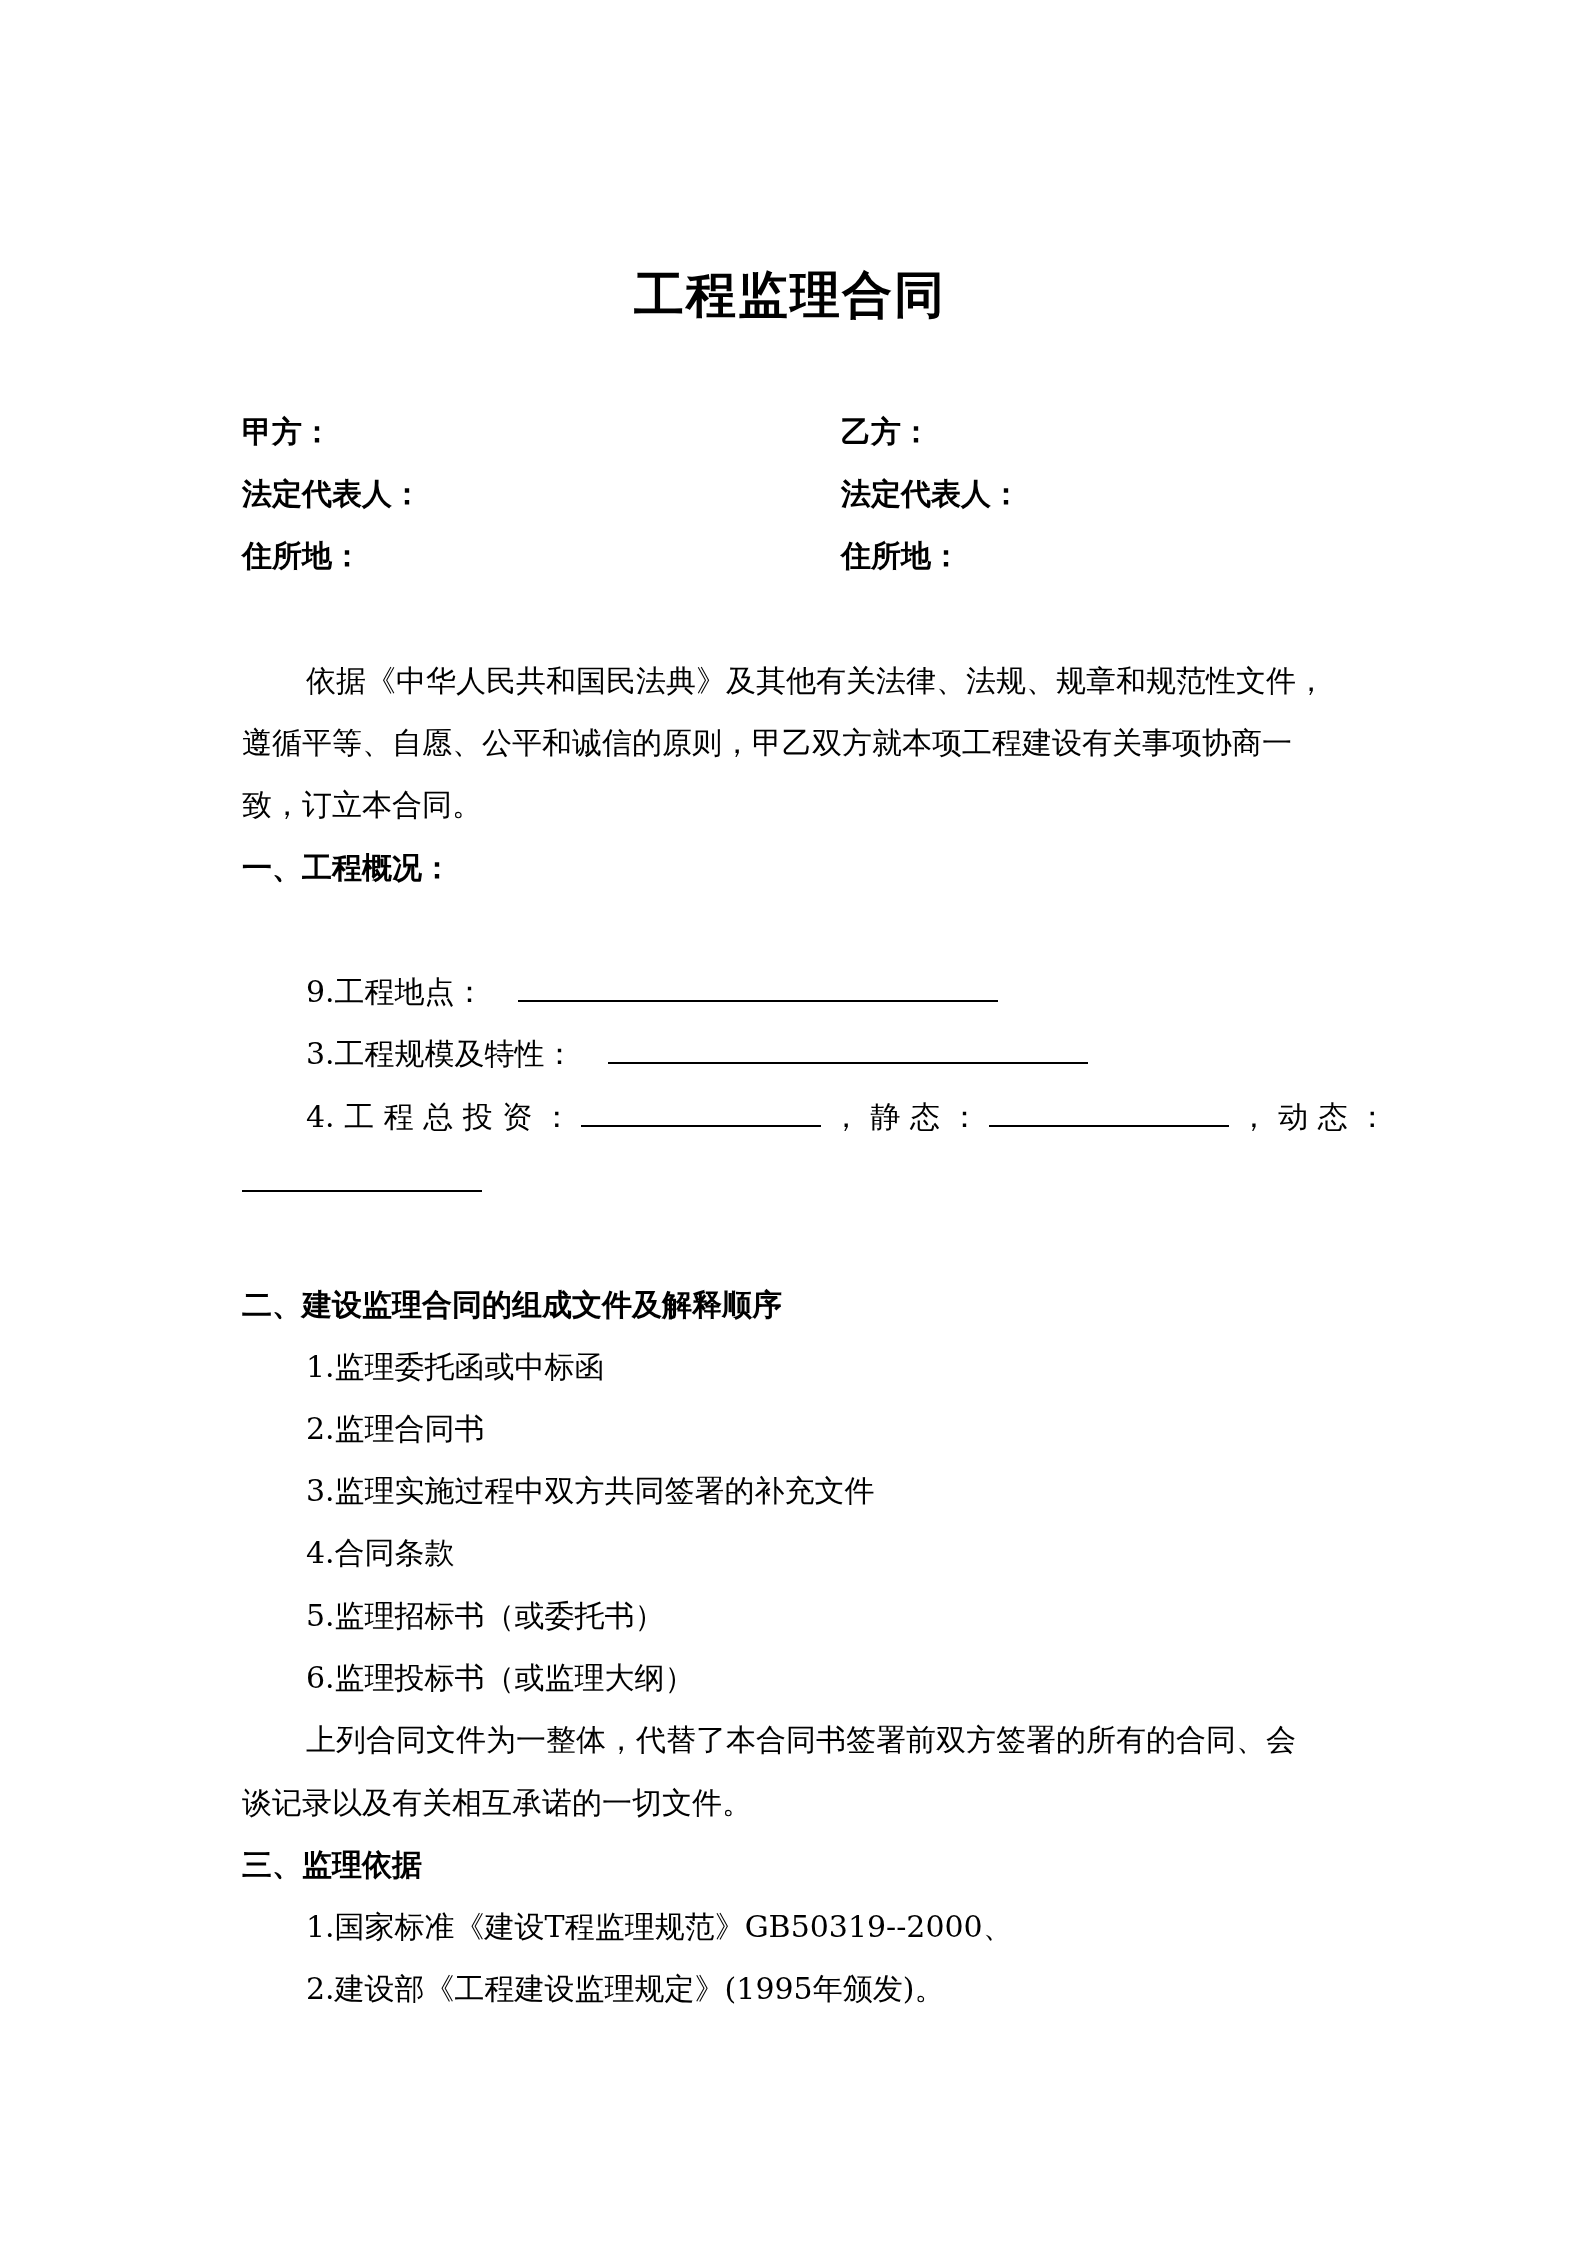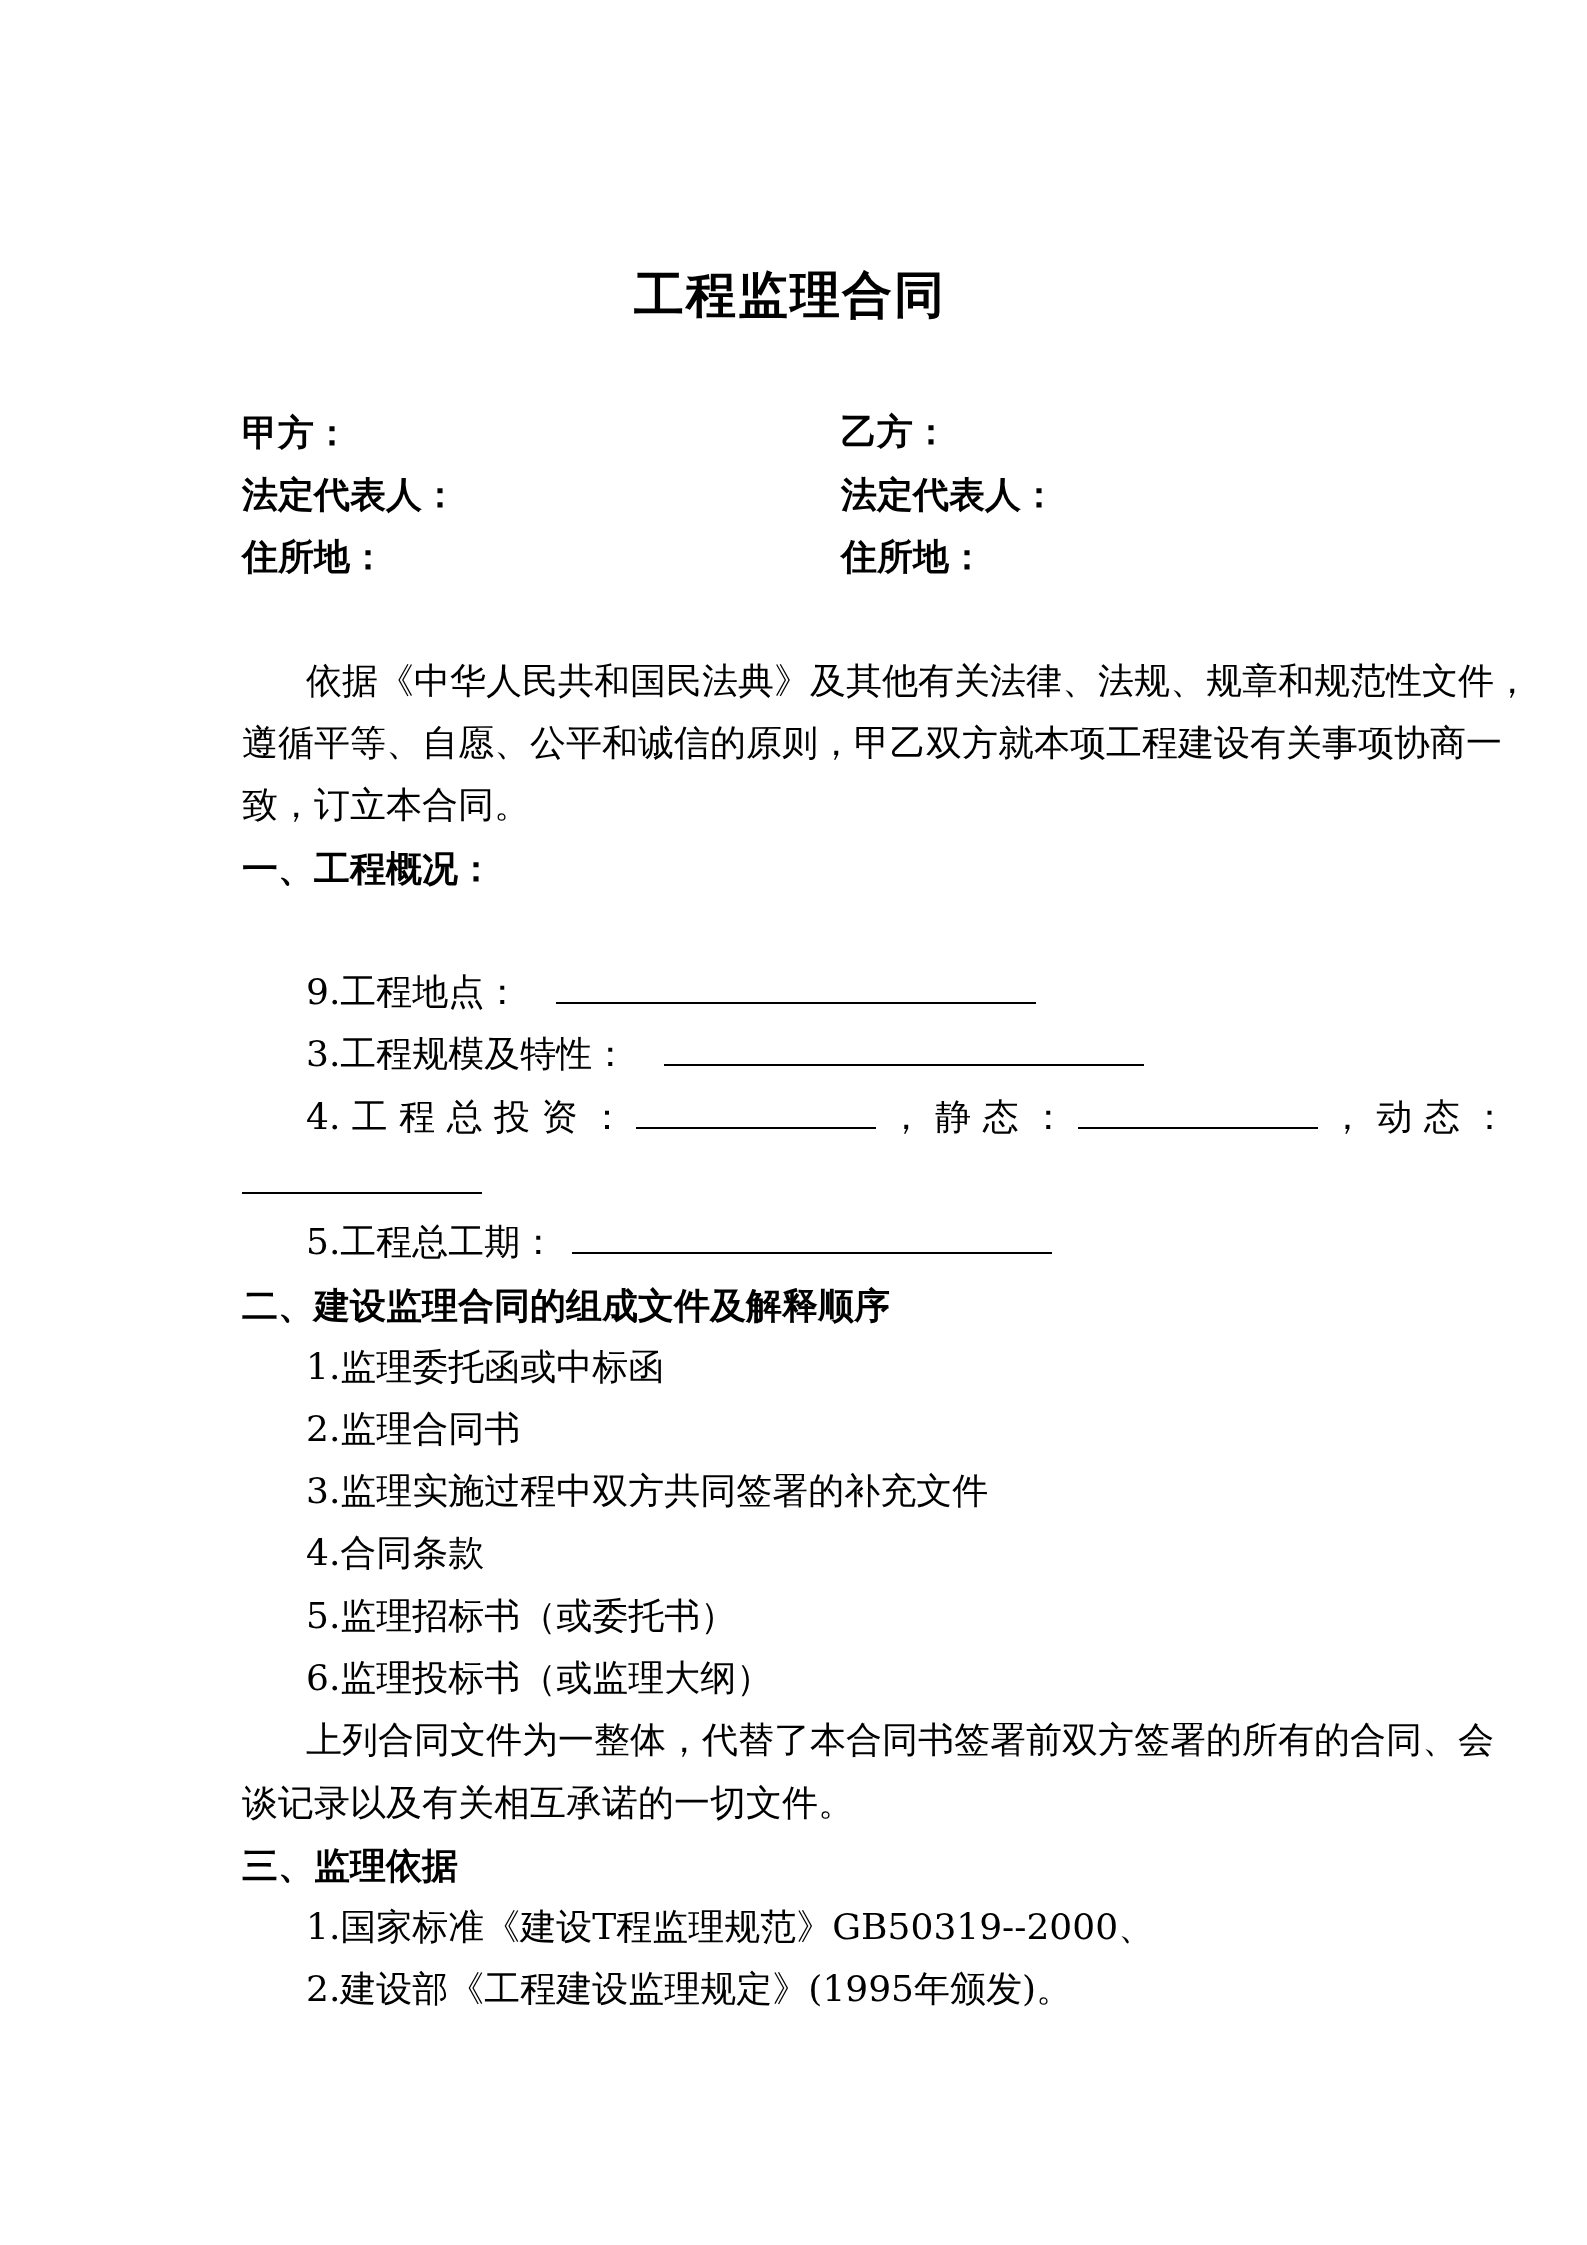--- a/index.html
+++ b/index.html
@@ -28,21 +28,21 @@
       width: 1700px;
       top: 265px;
       text-align: center;
       font-size: 50px;
       font-weight: bold;
       letter-spacing: 2px;
       line-height: 60px;
     }
     .line {
       position: absolute;
-      font-size: 36px;
+      font-size: 30px;
       line-height: 40px;
       white-space: nowrap;
     }
     .bold { font-weight: bold; }
     .blank {
       display: inline-block;
       border-bottom: 2px solid #000;
       height: 28px;
       vertical-align: baseline;
     }
@@ -89,24 +89,20 @@
     <span class="blank" style="width:240px;"></span>
     <span>， 静 态 ：</span>
     <span class="blank" style="width:240px;"></span>
     <span>， 动 态 ：</span>
   </div>
 
   <div class="line indent0" style="top:1162px;">
     <span class="blank" style="width:240px;"></span>
   </div>
 
-  <div class="line indent1" style="top:1222px;">
-    <span>5.工程总工期：</span>
-    <span class="blank" style="width:480px; margin-left:4px;"></span>
-  </div>
 
   <div class="line bold indent0" style="top:1285px;">二、建设监理合同的组成文件及解释顺序</div>
 
   <div class="line indent1" style="top:1347px;">1.监理委托函或中标函</div>
   <div class="line indent1" style="top:1409px;">2.监理合同书</div>
   <div class="line indent1" style="top:1471px;">3.监理实施过程中双方共同签署的补充文件</div>
   <div class="line indent1" style="top:1533px;">4.合同条款</div>
   <div class="line indent1" style="top:1596px;">5.监理招标书（或委托书）</div>
   <div class="line indent1" style="top:1658px;">6.监理投标书（或监理大纲）</div>
 

